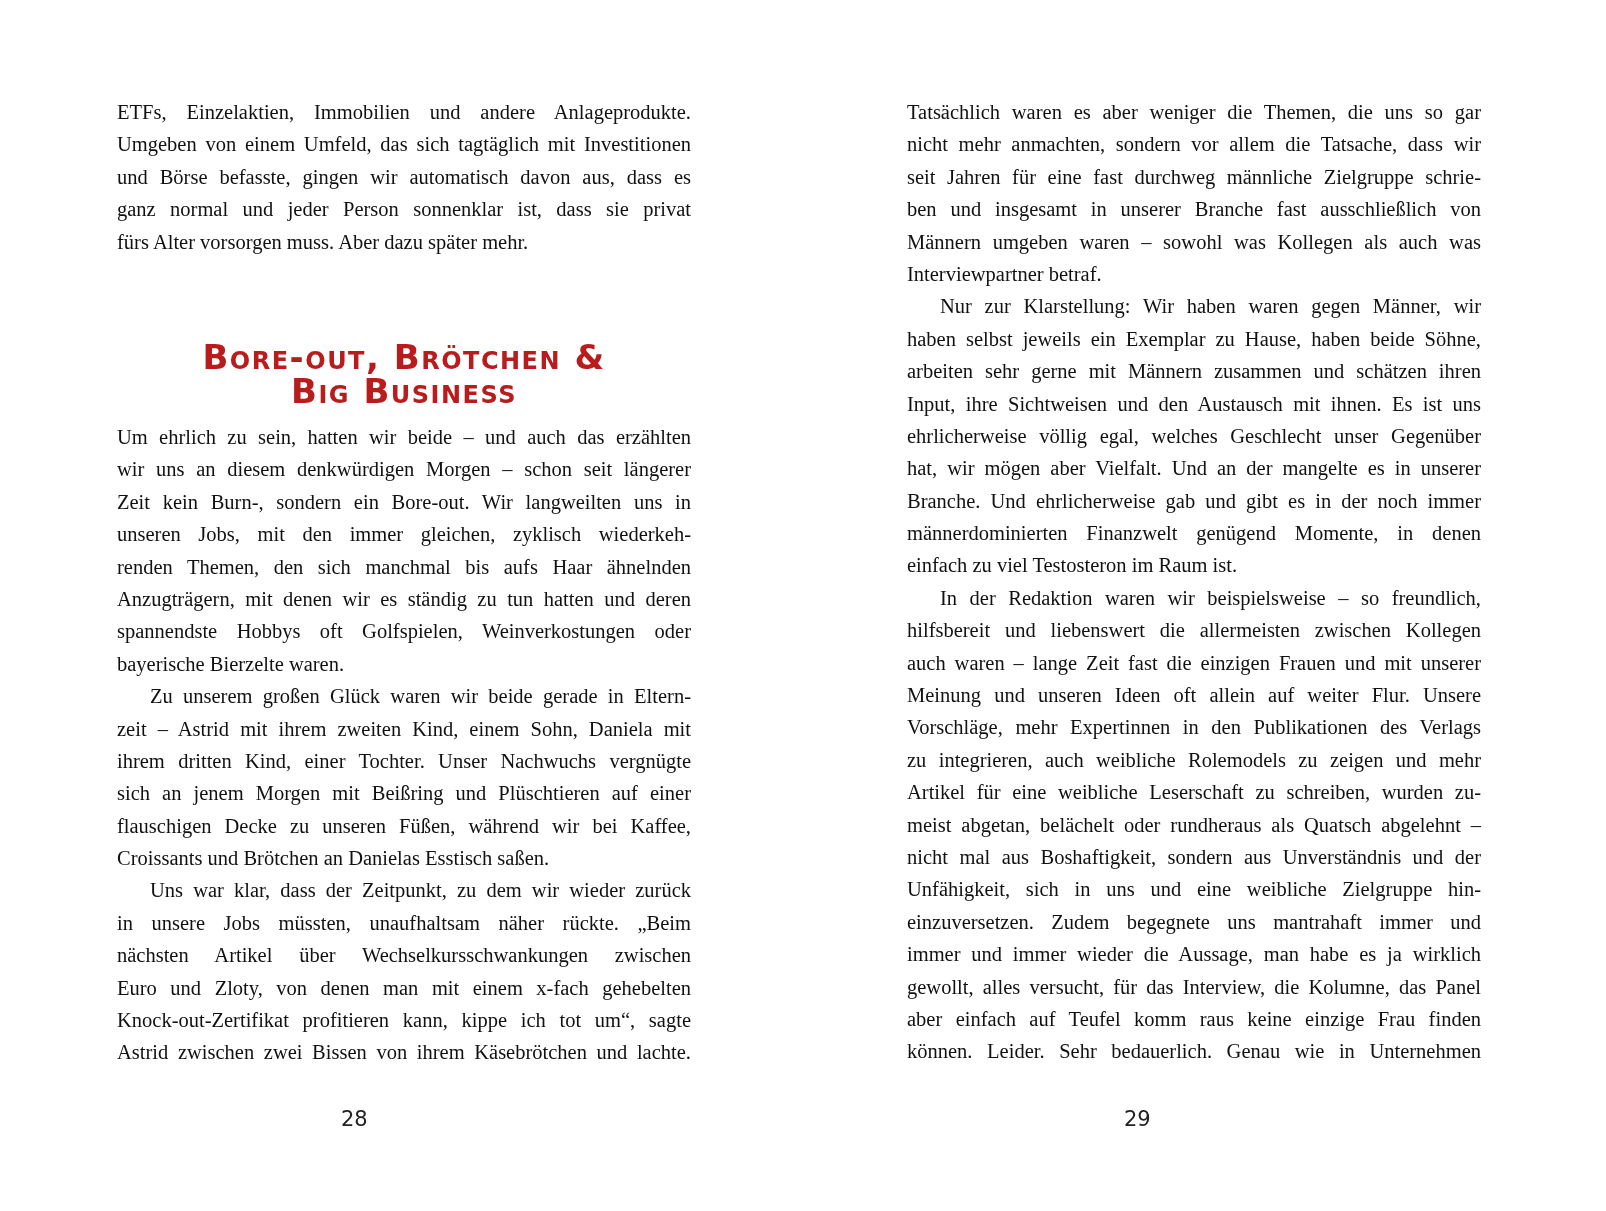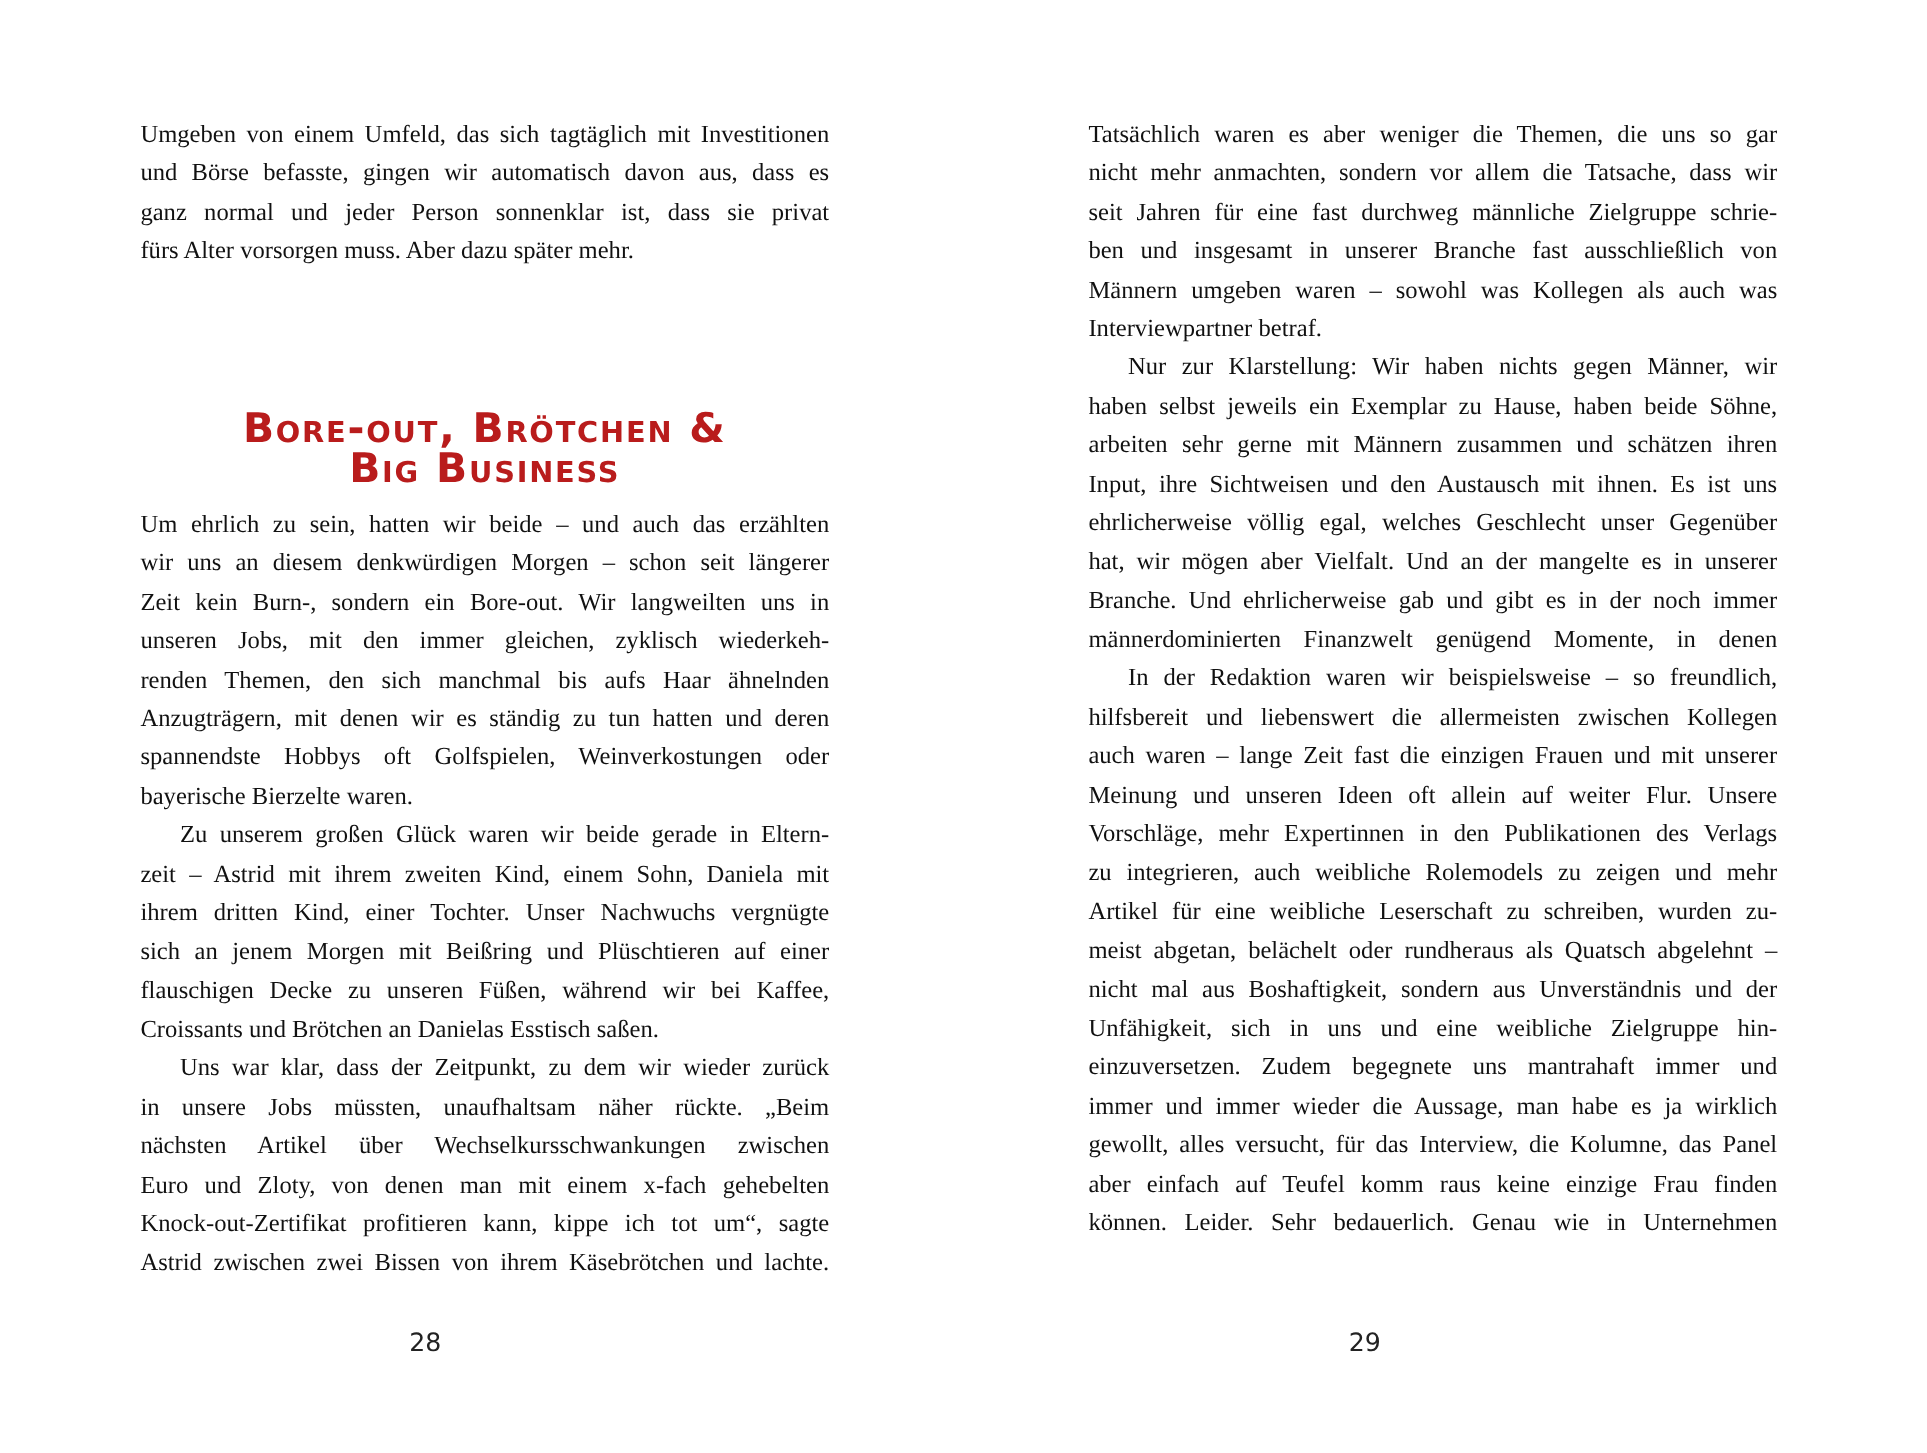--- a/index.html
+++ b/index.html
@@ -80,20 +80,21 @@
       color: #222222;
     }
     .page-left .page-number { left: 341px; }
     .page-right .page-number { left: 321px; }
   </style>
 </head>
 <body>
 
 <div class="page page-left">
   <div class="column block-top">
+      <span class="line">ETFs, Einzelaktien, Immobilien und andere Anlageprodukte.</span>
       <span class="line">Umgeben von einem Umfeld, das sich tagtäglich mit Investitionen</span>
       <span class="line">und Börse befasste, gingen wir automatisch davon aus, dass es</span>
       <span class="line">ganz normal und jeder Person sonnenklar ist, dass sie privat</span>
       <span class="line last">fürs Alter vorsorgen muss. Aber dazu später mehr.</span>
     </div>
 
   <h2 class="chapter-heading">
     <span class="hline">Bore-out, Brötchen &amp;</span>
     <span class="hline">Big Business</span>
   </h2>
@@ -125,28 +126,29 @@
 </div>
 
 <div class="page page-right">
   <div class="column block-top">
       <span class="line">Tatsächlich waren es aber weniger die Themen, die uns so gar</span>
       <span class="line">nicht mehr anmachten, sondern vor allem die Tatsache, dass wir</span>
       <span class="line">seit Jahren für eine fast durchweg männliche Zielgruppe schrie-</span>
       <span class="line">ben und insgesamt in unserer Branche fast ausschließlich von</span>
       <span class="line">Männern umgeben waren – sowohl was Kollegen als auch was</span>
       <span class="line last">Interviewpartner betraf.</span>
-      <span class="line indent">Nur zur Klarstellung: Wir haben nichts gegen Männer, wir</span>
+      <span class="line indent">Nur zur Klarstellung: Wir haben waren gegen Männer, wir</span>
       <span class="line">haben selbst jeweils ein Exemplar zu Hause, haben beide Söhne,</span>
       <span class="line">arbeiten sehr gerne mit Männern zusammen und schätzen ihren</span>
       <span class="line">Input, ihre Sichtweisen und den Austausch mit ihnen. Es ist uns</span>
       <span class="line">ehrlicherweise völlig egal, welches Geschlecht unser Gegenüber</span>
       <span class="line">hat, wir mögen aber Vielfalt. Und an der mangelte es in unserer</span>
       <span class="line">Branche. Und ehrlicherweise gab und gibt es in der noch immer</span>
       <span class="line">männerdominierten Finanzwelt genügend Momente, in denen</span>
+      <span class="line last">einfach zu viel Testosteron im Raum ist.</span>
       <span class="line indent">In der Redaktion waren wir beispielsweise – so freundlich,</span>
       <span class="line">hilfsbereit und liebenswert die allermeisten zwischen Kollegen</span>
       <span class="line">auch waren – lange Zeit fast die einzigen Frauen und mit unserer</span>
       <span class="line">Meinung und unseren Ideen oft allein auf weiter Flur. Unsere</span>
       <span class="line">Vorschläge, mehr Expertinnen in den Publikationen des Verlags</span>
       <span class="line">zu integrieren, auch weibliche Rolemodels zu zeigen und mehr</span>
       <span class="line">Artikel für eine weibliche Leserschaft zu schreiben, wurden zu-</span>
       <span class="line">meist abgetan, belächelt oder rundheraus als Quatsch abgelehnt –</span>
       <span class="line">nicht mal aus Boshaftigkeit, sondern aus Unverständnis und der</span>
       <span class="line">Unfähigkeit, sich in uns und eine weibliche Zielgruppe hin-</span>

